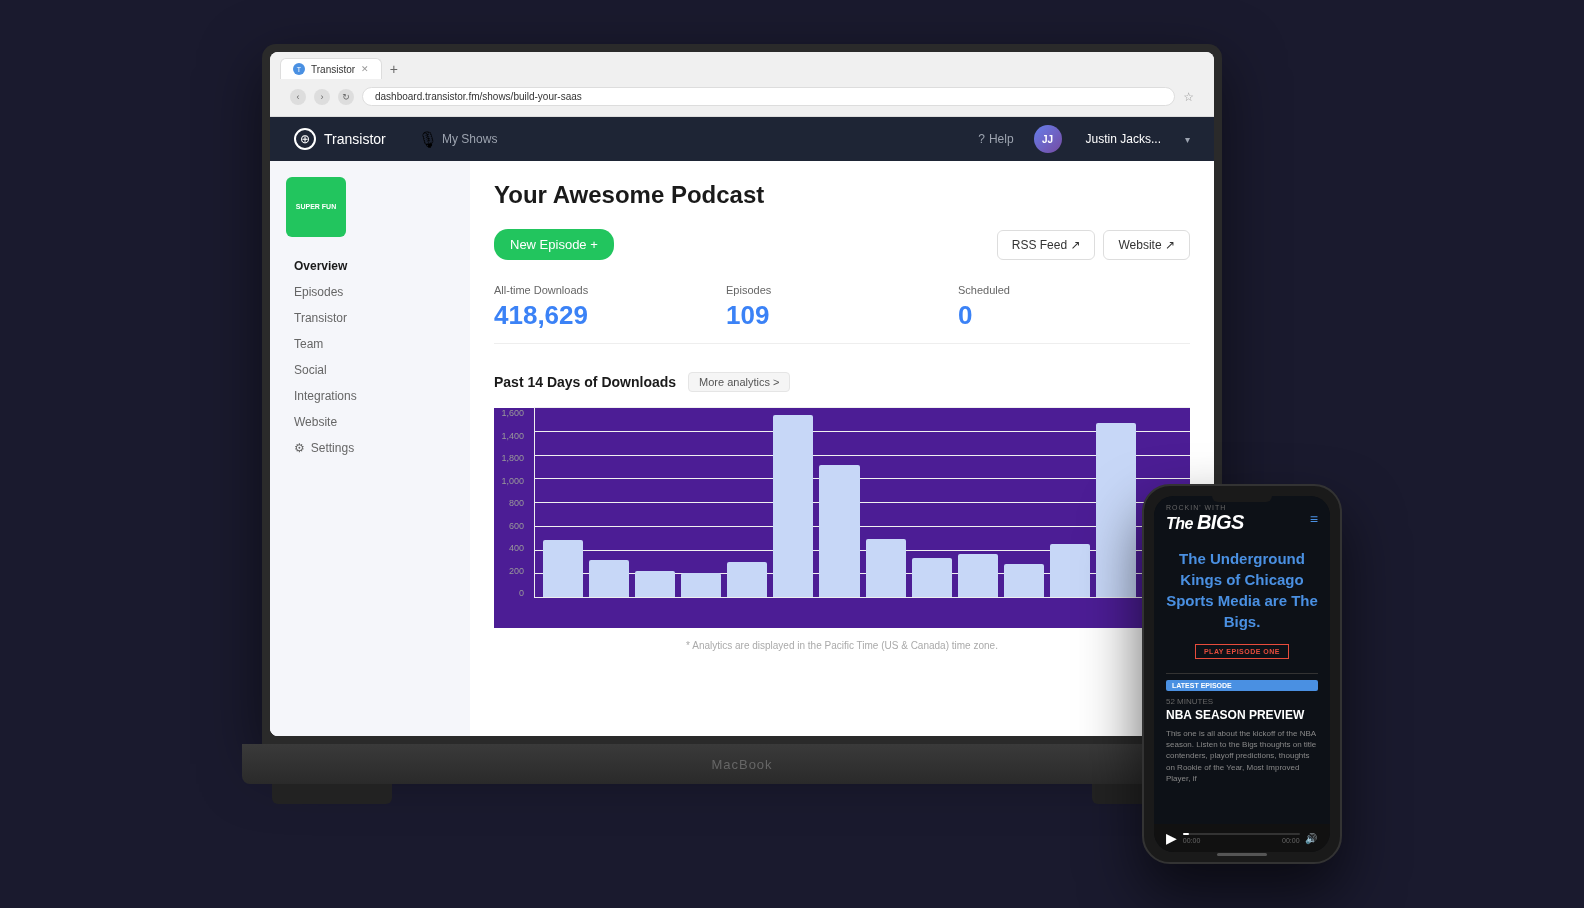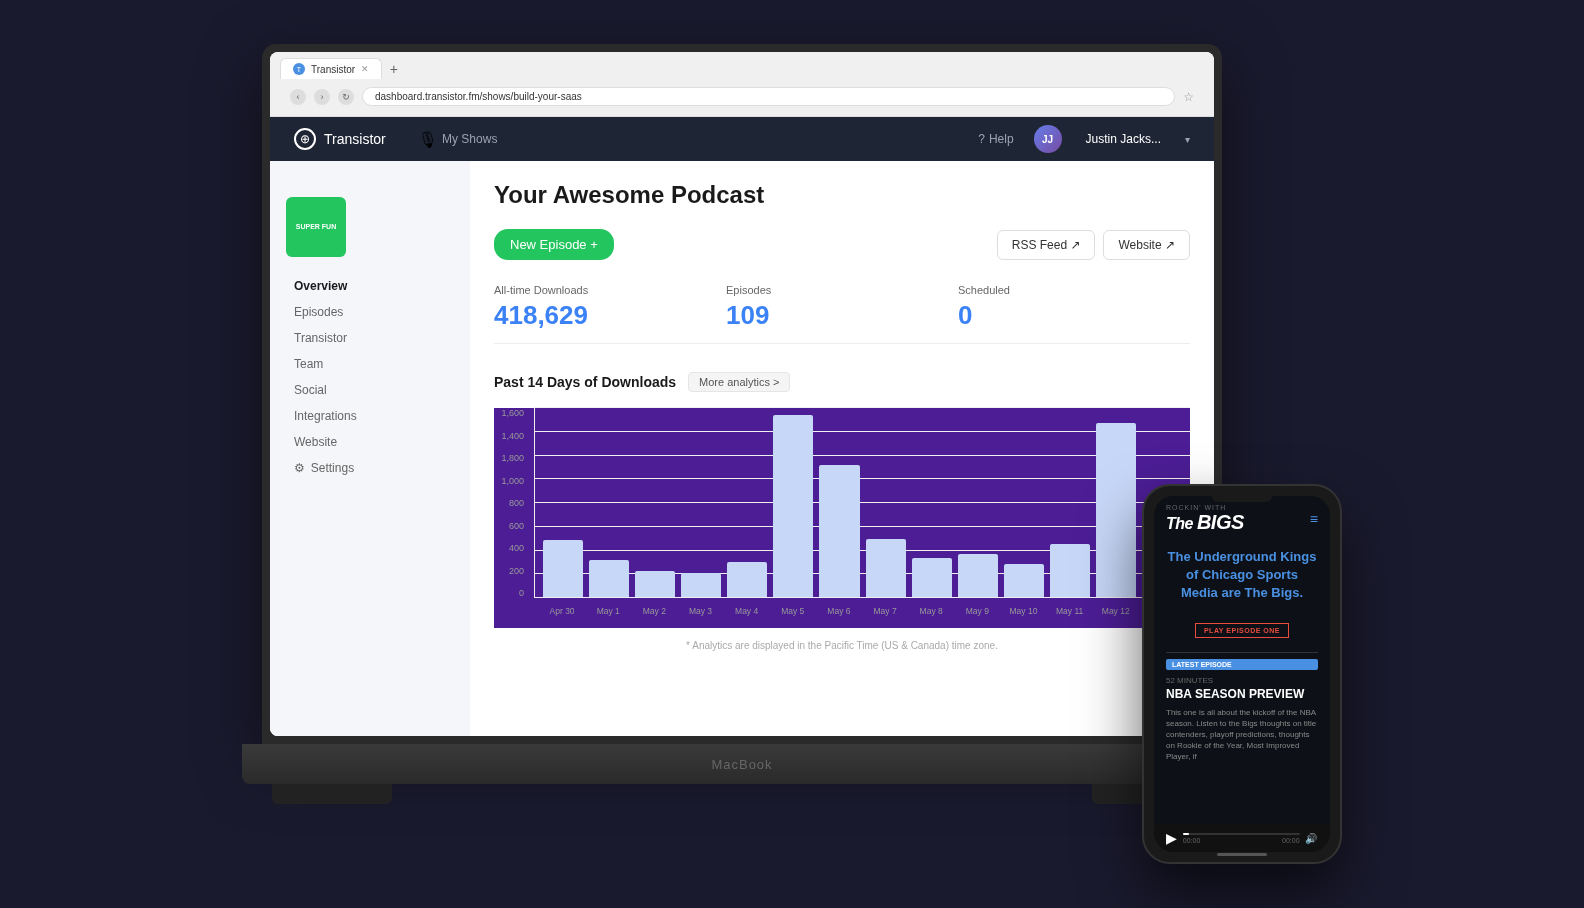--- a/index.html
+++ b/index.html
@@ -275,21 +275,21 @@
       display: flex;
       flex: 1;
       overflow: hidden;
       background: #f5f6fa;
     }
 
     
     .sidebar {
       width: 200px;
       background: #f5f6fa;
-      padding: 36px 16px;
+      padding: 16px 16px;
       flex-shrink: 0;
     }
 
     .podcast-thumbnail {
       width: 60px;
       height: 60px;
       background: #22c55e;
       border-radius: 6px;
       margin-bottom: 16px;
       display: flex;
@@ -572,25 +572,25 @@
       color: #4a90e2;
       font-size: 14px;
     }
 
     .phone-hero {
       padding: 8px 12px;
       text-align: center;
     }
 
     .phone-hero-title {
-      font-size: 13px;
+      font-size: 15px;
       color: #4a90e2;
       font-weight: 600;
       line-height: 1.4;
-      margin-bottom: 16px;
+      margin-bottom: 8px;
     }
 
     .play-btn {
       background: transparent;
       border: 1px solid #e74c3c;
       color: #e74c3c;
       padding: 3px 8px;
       font-size: 7px;
       font-weight: bold;
       letter-spacing: 0.5px;
@@ -879,36 +879,20 @@
                       <div class="chart-bar" style="height: 28.125%;"></div>
                     </div>
                     <div class="chart-bar-group">
                       <div class="chart-bar" style="height: 91.875%;"></div>
                     </div>
                     <div class="chart-bar-group">
                       <div class="chart-bar" style="height: 37.5%;"></div>
                     </div>
                   </div>
 
-                <div class="chart-x-axis" id="x-axis">
-                    <div class="x-label">Apr 30</div>
-                    <div class="x-label">May 1</div>
-                    <div class="x-label">May 2</div>
-                    <div class="x-label">May 3</div>
-                    <div class="x-label">May 4</div>
-                    <div class="x-label">May 5</div>
-                    <div class="x-label">May 6</div>
-                    <div class="x-label">May 7</div>
-                    <div class="x-label">May 8</div>
-                    <div class="x-label">May 9</div>
-                    <div class="x-label">May 10</div>
-                    <div class="x-label">May 11</div>
-                    <div class="x-label">May 12</div>
-                    <div class="x-label">May 13</div>
-                  </div>
               </div>
 
               <div class="chart-footer-note">* Analytics are displayed in the Pacific Time (US &amp; Canada) time zone.</div>
             </div>
 
           </div>
         </div>
       </div>
     </div>
     <div class="laptop-base"></div>

